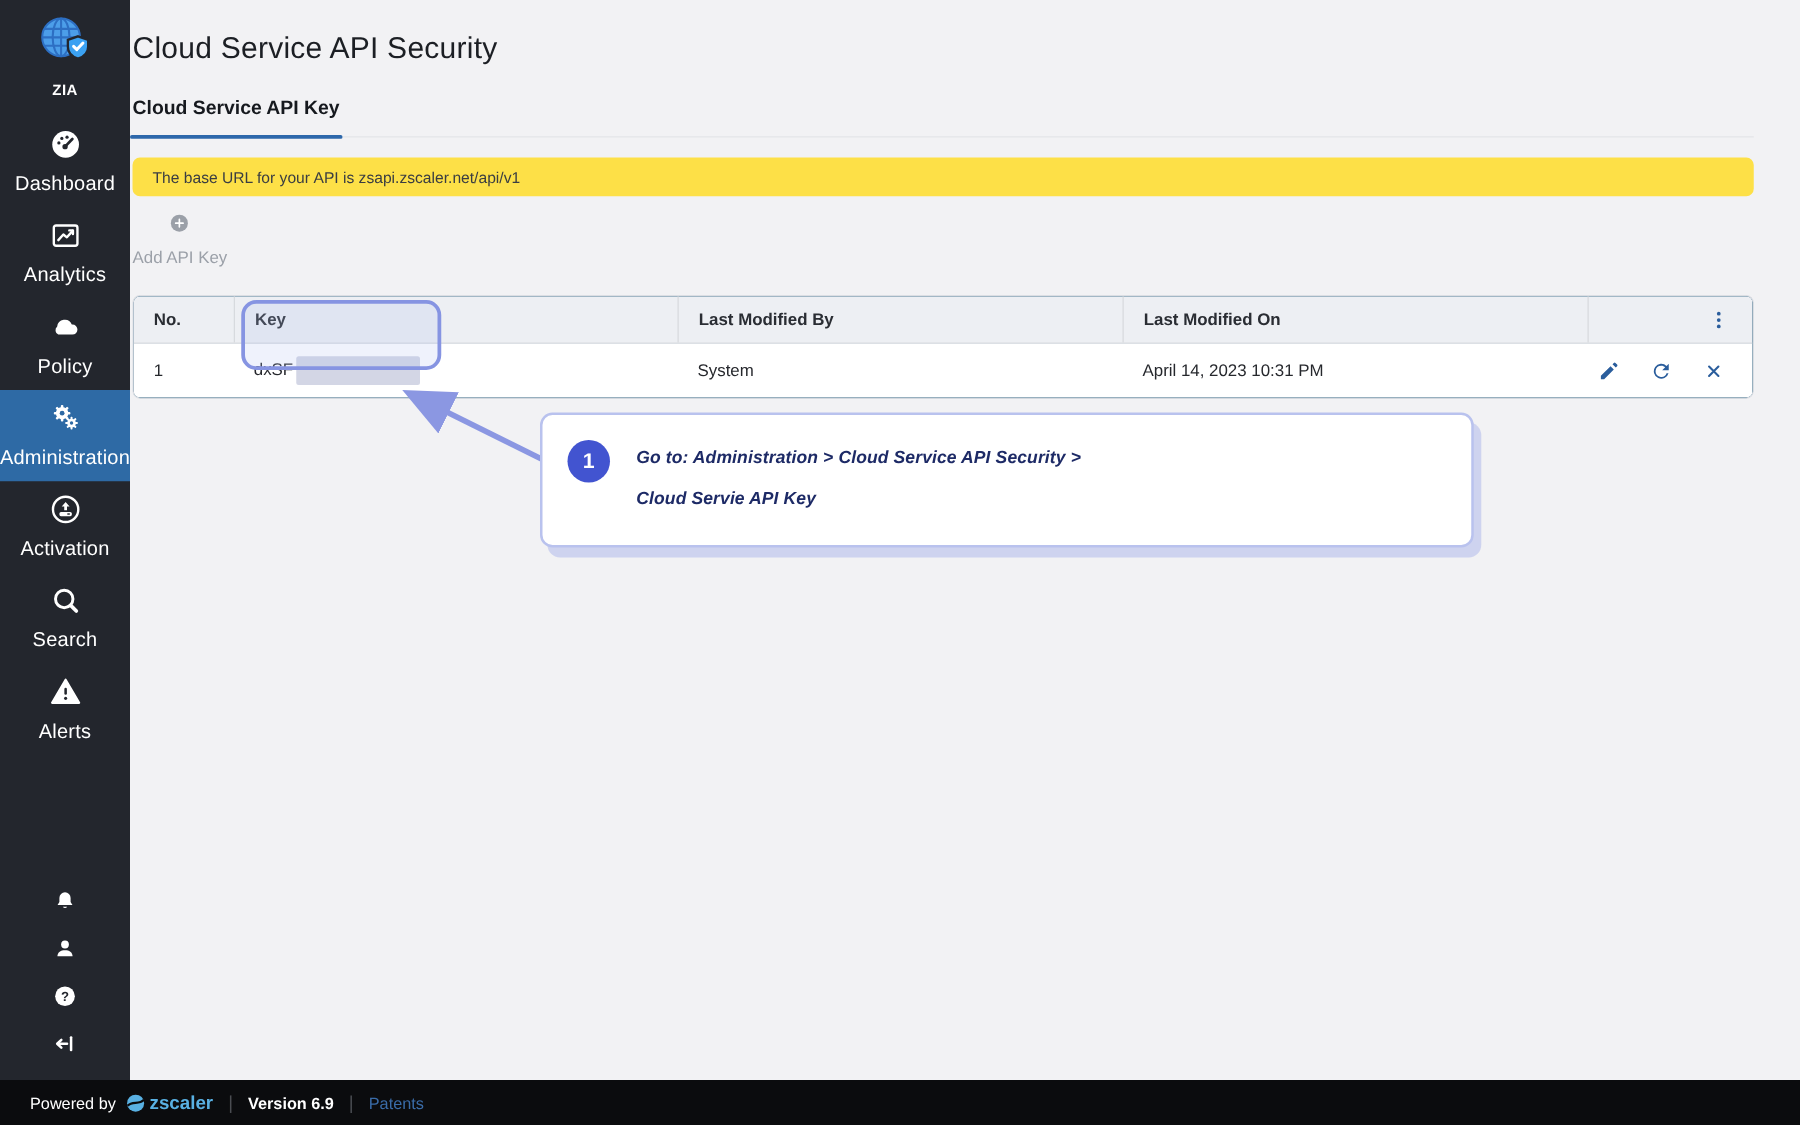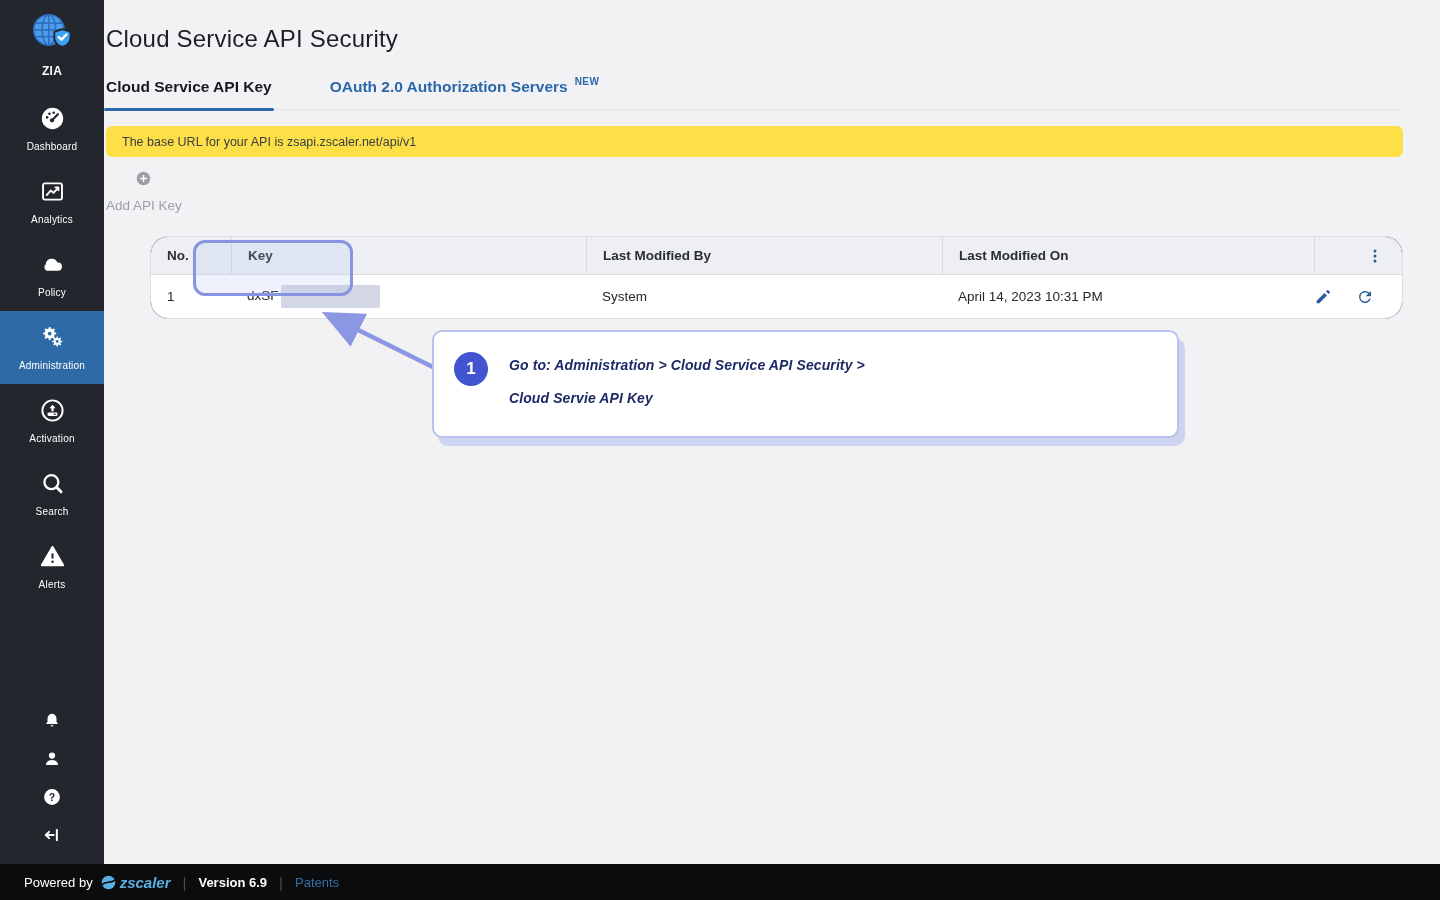--- a/index.html
+++ b/index.html
@@ -15,39 +15,39 @@
     background:#23262d; display:flex; flex-direction:column; align-items:center;
   }
   .logo-block { margin-top:8px; display:flex; flex-direction:column; align-items:center; cursor:pointer; }
   .logo-label { color:#fff; font-size:12px; font-weight:700; margin-top:2px; letter-spacing:.3px; }
   .nav { margin-top:14px; width:100%; }
   .nav-item {
     height:73px; width:100%; display:flex; flex-direction:column;
     align-items:center; justify-content:center; gap:5px; cursor:pointer;
   }
   .nav-item.active { background:#2e6aa5; }
-  .nav-label { color:#fff; font-size:10px; font-weight:500; letter-spacing:.2px;text-align:right; }
+  .nav-label { color:#fff; font-size:16px; font-weight:500; letter-spacing:.2px;text-align:right; }
   .sidebar-bottom { position:absolute; bottom:18px; display:flex; flex-direction:column; align-items:center; gap:16px; }
   .sb-icon { width:22px; height:22px; cursor:pointer; display:flex; }
   
   .main { position:absolute; left:80px; top:0; width:1350px; height:864px; padding:0 27px 0 26px; }
   .page-title { margin-top:25px; font-size:24px; font-weight:500; color:#1c1f24; letter-spacing:.2px; }
   .tabbar { display:flex; gap:58px; margin-top:25px; border-bottom:1px solid #e4e5e8; align-items:flex-end; }
   .tab { padding-bottom:13px; font-size:15.5px; position:relative; cursor:pointer; white-space:nowrap; }
   .tab.active { color:#16191e; font-weight:700; }
   .tab.active::after { content:""; position:absolute; left:-2px; right:-2px; bottom:-2px; height:3px; background:#2e68ab; border-radius:2px; }
   .tab.inactive { color:#2b67ab; font-weight:700; }
   .badge-new { font-size:10px; font-weight:700; letter-spacing:.4px; position:relative; top:-7px; margin-left:7px; }
   .info-bar {
     margin-top:16px; height:31px; background:#fde047; border-radius:6px;
     display:flex; align-items:center; padding-left:16px; font-size:12.5px; color:#3a3d42;
   }
   .add-row { margin-top:13px; display:flex; align-items:center; gap:8px; color:#9ba0a8; font-size:13.5px; font-weight:500; cursor:default; width:fit-content;flex-direction:column; }
   
-  .table { margin-top:23px; border-radius:18px; overflow:hidden; border:1px solid #dcdee3; background:#0c4a6e;margin-left:44px; }
+  .table { margin-top:23px; border-radius:6px; overflow:hidden; border:1px solid #dcdee3; background:#0c4a6e; }
   .thead {
     display:grid; grid-template-columns:80px 355px 356px 372px 1fr;
     background:#edeff3; height:38px; border-bottom:1px solid #d9dbe0;
     font-size:13.5px; font-weight:700; color:#2a2d33;
   }
   .th { display:flex; align-items:center; padding-left:16px; border-left:1px solid #d7dade; height:100%; }
   .th:first-child { border-left:none; }
   .th-actions { justify-content:flex-end; padding-right:18px; }
   .trow {
     display:grid; grid-template-columns:80px 355px 356px 372px 1fr;
@@ -75,21 +75,21 @@
     width:34px; height:34px; border-radius:50%; background:#4254d0; color:#fff;
     font-size:17px; font-weight:700; display:flex; align-items:center; justify-content:center;
     flex:none; margin-top:3px;
   }
   .callout-text { margin-left:21px; font-size:14px; font-weight:600; color:#1d2a66; line-height:33px; letter-spacing:.1px;font-style:italic; }
   
   .footer {
     position:absolute; bottom:0; left:0; width:1440px; height:36px; background:#0b0c0e;
     display:flex; align-items:center; padding-left:24px; color:#fff; font-size:13px; z-index:10;
   }
-  .brand { color:#59b1e3; font-style:italic; font-weight:700; font-size:15px; margin-left:7px; display:flex; align-items:center; gap:3px; }
+  .brand { color:#59b1e3; font-weight:700; font-size:15px; margin-left:7px; display:flex; align-items:center; gap:3px; }
   .sep { color:#4a4d52; margin:0 12px; font-size:15px; font-weight:400; }
   .version { font-weight:600; }
   .patents { color:#3a6ca8; cursor:pointer; }
 </style>
 </head>
 <body>
 
 <div class="sidebar">
   <div class="logo-block">
     <span>
@@ -237,23 +237,20 @@
   </div>
 </div>
 
 <div class="main">
   <div class="page-title">Cloud Service API Security</div>
 
   <div class="tabbar">
     <div class="tab active">
       <span>Cloud Service API Key</span>
     </div>
-    <div class="tab inactive">
-      <span>OAuth 2.0 Authorization Servers</span><span class="badge-new">NEW</span>
-    </div>
   </div>
 
   <div class="info-bar">
     <span>The base URL for your API is zsapi.zscaler.net/api/v1</span>
   </div>
 
   <div class="add-row">
     <span>
       <svg width="17" height="17" viewBox="0 0 24 24">
         <circle cx="12" cy="12" r="9.6" fill="#9ba0a8"></circle>

